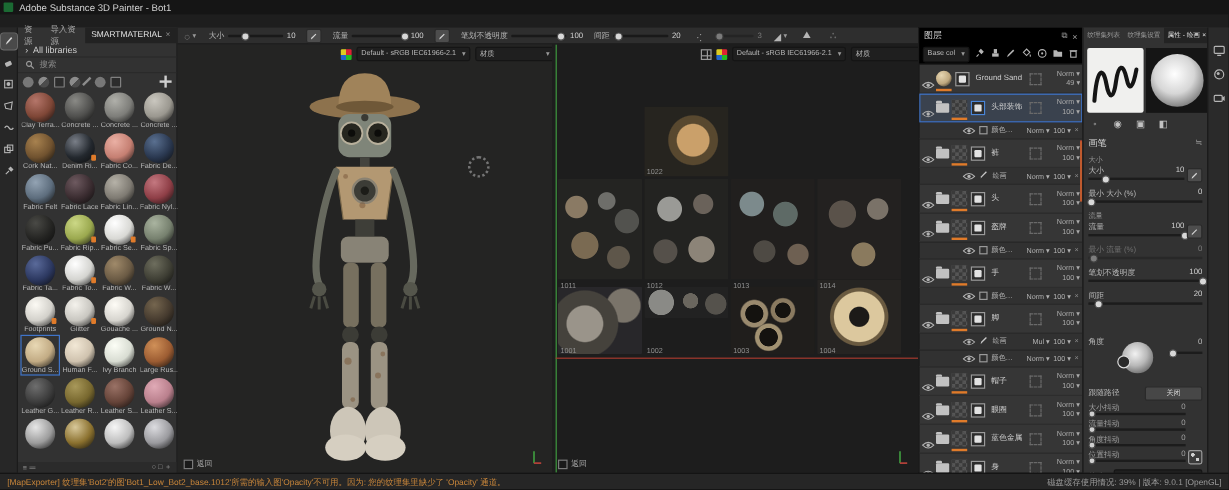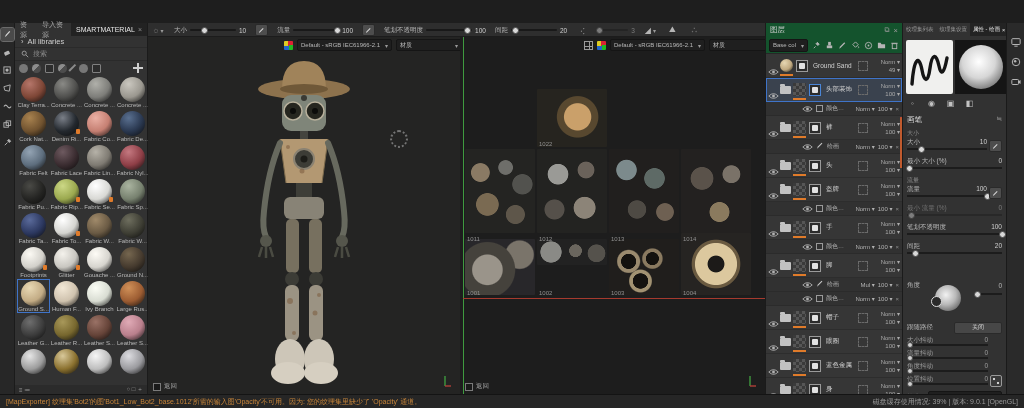--- a/index.html
+++ b/index.html
@@ -98,21 +98,21 @@
             radial-gradient(circle at 78% 28%,#7a746a 0 20%,transparent 22%),#28272a;}
   .k-parts{background:radial-gradient(circle at 20% 50%,#8a8a86 0 18%,transparent 19%),
            radial-gradient(circle at 55% 45%,#6a665e 0 15%,transparent 16%),
            radial-gradient(circle at 85% 55%,#55524c 0 14%,transparent 15%),#222;}
   .k-rings{background:radial-gradient(circle at 28% 40%,#14120f 0 12%,#9a8a6e 13% 18%,transparent 20%),
            radial-gradient(circle at 62% 35%,#14120f 0 11%,#8a7a60 12% 17%,transparent 19%),
            radial-gradient(circle at 45% 75%,#14120f 0 13%,#a29272 14% 19%,transparent 21%),#201e1c;}
   .k-donut{background:radial-gradient(circle at 50% 50%,#1c1a18 0 17%,#dcc89e 19% 44%,#6a5a40 46% 51%,transparent 53%),#262422;}
   .udim{position:absolute;font-size:6px;color:#8f8f8f;}
   
-  .lpanel{left:765px;top:23px;width:137px;height:371px;background:#14532d;border-left:1px solid #1b1b1b;box-sizing:border-box;}
+  .lpanel{left:765px;top:23px;width:137px;height:371px;background:#000000;border-left:1px solid #1b1b1b;box-sizing:border-box;}
   .lhead{height:14px;display:flex;align-items:center;font-size:7.5px;color:#d2d2d2;padding:0 4px;gap:4px;}
   .lhead .sp{flex:1;}
   .ltb{height:16px;display:flex;align-items:center;gap:4px;padding:0 3px;border-bottom:1px solid #272727;}
   .ltb .dd{height:11px;}
   .ltb svg{width:9px;height:9px;}
   .llist{position:absolute;top:31px;left:0;right:0;bottom:0;overflow:hidden;}
   .lrow{height:24px;border-bottom:1px solid #2d2d2d;display:flex;align-items:center;padding:0 2px;position:relative;box-sizing:border-box;background:#363636;}
   .lrow.sel{outline:1px solid #3f74c9;outline-offset:-1px;background:#3a424e;}
   .lrow .nm{flex:1;font-size:6.5px;color:#cfcfcf;white-space:nowrap;overflow:hidden;margin-left:3px;}
   .eye{width:11px;height:8px;flex:none;}
@@ -186,20 +186,24 @@
   .statusbar{left:0;top:394px;width:1024px;height:14px;background:#262626;border-top:1px solid #141414;
              display:flex;align-items:center;justify-content:space-between;padding:0 6px;box-sizing:border-box;font-size:7px;}
   .statusbar .msg{color:#c9863a;white-space:nowrap;overflow:hidden;}
   .statusbar .usage{color:#9a9a9a;white-space:nowrap;margin-left:12px;}
 </style>
 </head>
 <body>
 
 <div id="app">
 
+  <div class="abs titlebar">
+    <div class="appicon"></div>
+    <span>Adobe Substance 3D Painter - Bot1</span>
+  </div>
 
 
   <div class="abs toolbar">
     <div class="tools-row" id="toolsrow">
         <div class="tbicon">◌<span class="caret">▾</span></div>
         <div class="tgroup">
           <span class="lb">大小</span>
           <div class="track">
             <i class="knob" style="left:30%;"></i>
           </div>

